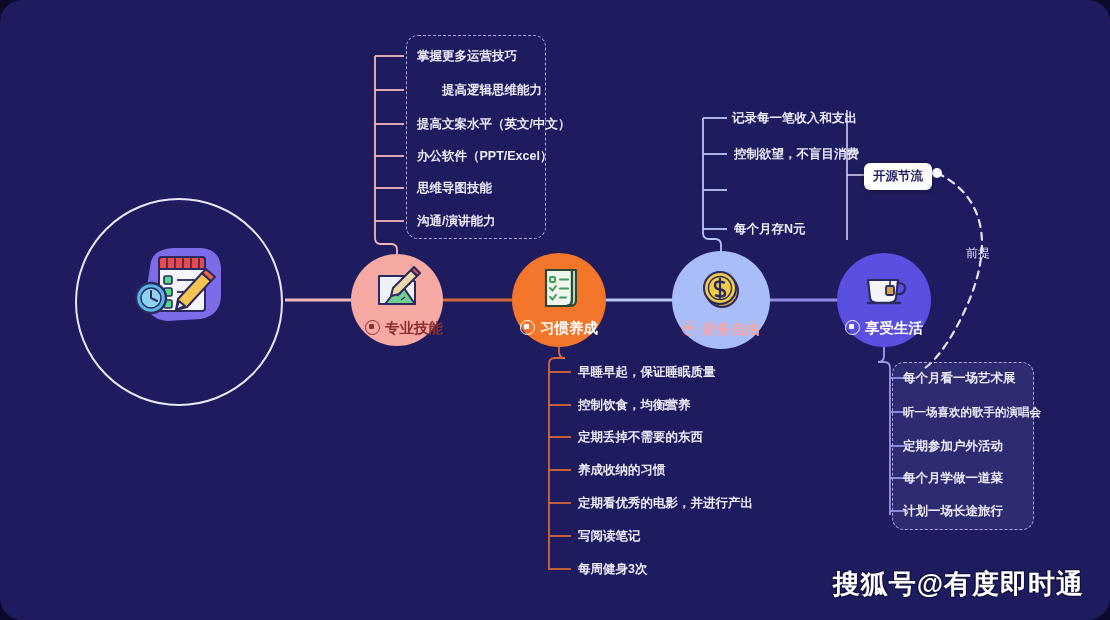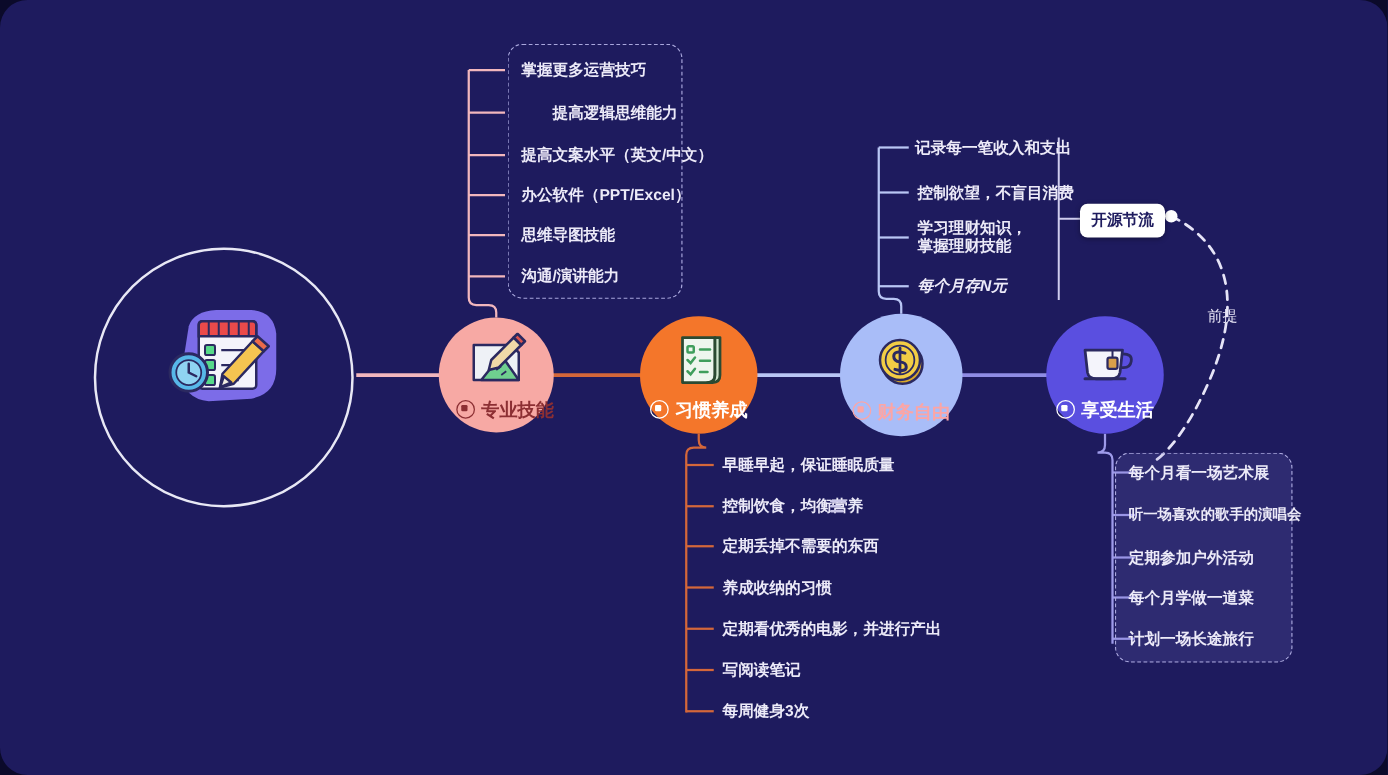--- a/index.html
+++ b/index.html
@@ -303,29 +303,28 @@
       <i></i>
   </div>
   <div class="leaf" style="left:578px;top:430px;">定期丢掉不需要的东西</div>
   <div class="leaf" style="left:578px;top:463px;">养成收纳的习惯</div>
   <div class="leaf" style="left:578px;top:496px;">定期看优秀的电影，并进行产出</div>
   <div class="leaf" style="left:578px;top:529px;">写阅读笔记</div>
   <div class="leaf" style="left:578px;top:562px;">每周健身3次</div>
 
   <div class="leaf" style="left:732px;top:111px;">记录每一笔收入和支出</div>
   <div class="leaf" style="left:734px;top:147px;">控制欲望，不盲目消费</div>
-  <div class="leaf two-line" style="left:734px;top:175px;width:110px;white-space:pre-line;">学习理财知识，
-掌握理财技能</div>
-  <div class="leaf" style="left:734px;top:222px;font-style:italic;">每个月存N元</div>
+  <div class="leaf" style="left:734px;top:222px;">每个月存N元</div>
 
   <div class="pill" style="left:864px;top:163px;">开源节流</div>
 
   <div class="curve-label" style="left:966px;top:245px;">前提</div>
 
   <div class="dashbox tinted" style="left:892px;top:362px;width:142px;height:168px;"></div>
   <div class="leaf" style="left:903px;top:371px;">每个月看一场艺术展</div>
   <div class="leaf" style="left:903px;top:405px;font-size:11.5px;">听一场喜欢的歌手的演唱会</div>
   <div class="leaf" style="left:903px;top:439px;">定期参加户外活动</div>
   <div class="leaf" style="left:903px;top:471px;">每个月学做一道菜</div>
   <div class="leaf" style="left:903px;top:504px;">计划一场长途旅行</div>
 
+  <div class="watermark">搜狐号@有度即时通</div>
 
 </div>
 
 </body></html>

